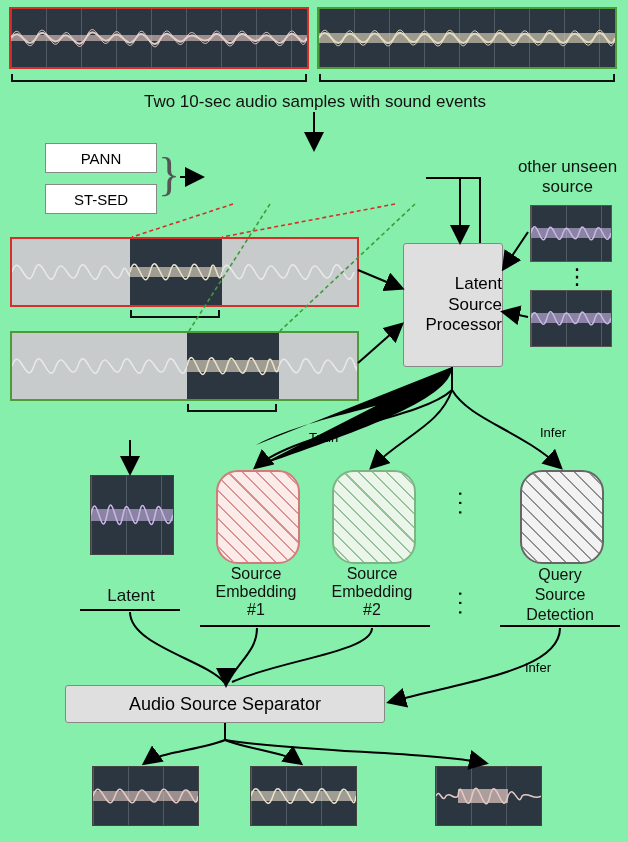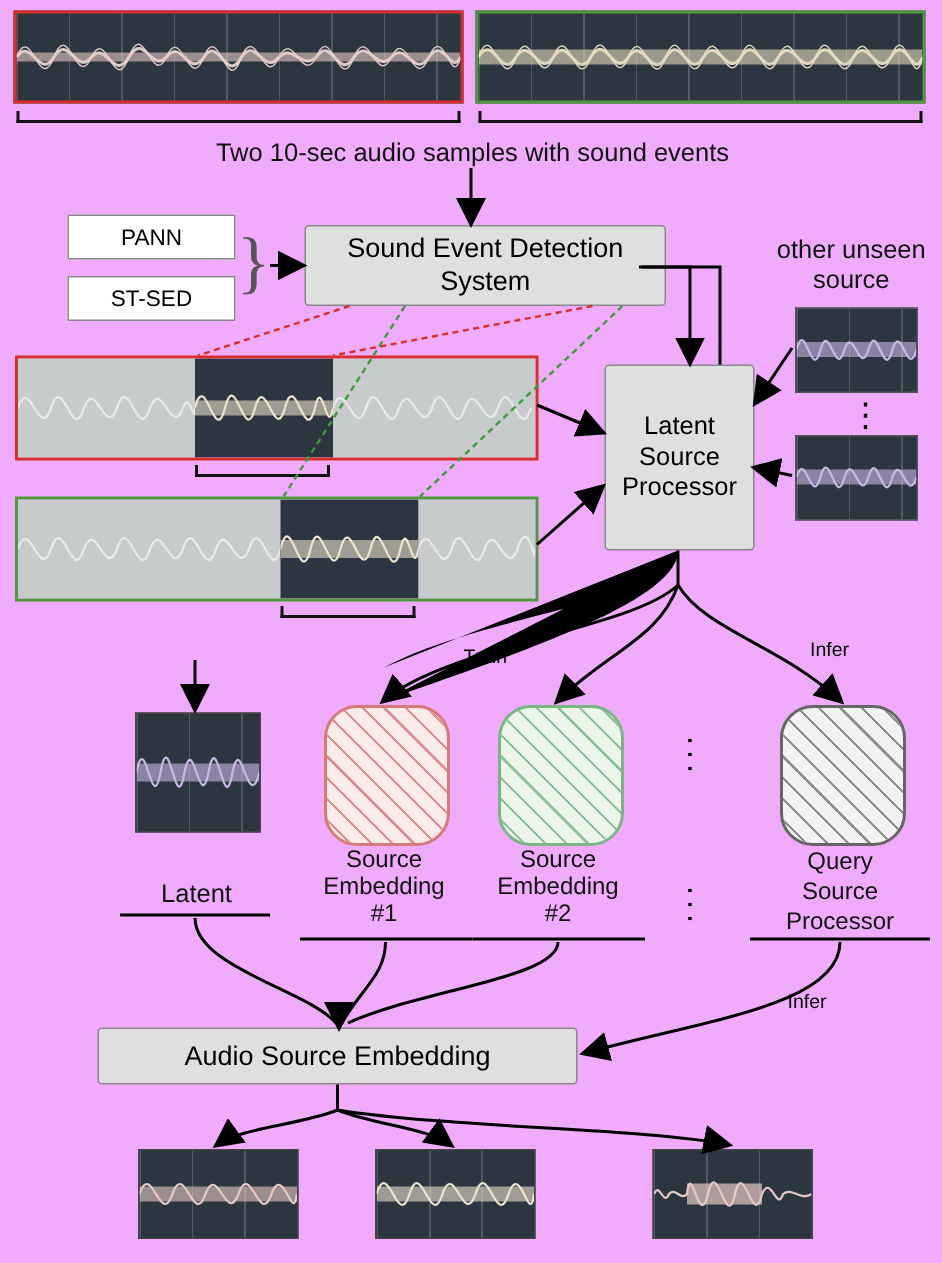--- a/index.html
+++ b/index.html
@@ -8,21 +8,21 @@
     --dk: #2b3640;
     --waveFill: #eee4d0;
     --wavePink: #e6c9c5;
     --red: #d82e2a;
     --green: #4e9b3a;
     --greenDark: #3e7b30;
     --purple: #b6a1e0;
     --black: #111;
   }
   html, body { margin:0; padding:0; background:#fff; font-family: "Segoe UI", Arial, sans-serif; }
-  .page { position:relative; width:var(--w); height:var(--h); background:#f0abfc; overflow:hidden; }
+  .page { position:relative; width:var(--w); height:var(--h); background:#86efac; overflow:hidden; }
 
   
   .wave {
     position:absolute;
     background-color: var(--dk);
     overflow:hidden;
   }
   .wave::before {
     content:"";
     position:absolute; inset:0;
@@ -155,21 +155,20 @@
 <div class="ibar" style="left:11px; top:80px; width:296px;"></div>
 <div class="ibar" style="left:319px; top:80px; width:296px;"></div>
 
 <div class="txt txtC" style="left:125px; top:92px; width:380px; font-size:17px;">Two 10-sec audio samples with sound events</div>
 
 
 <div class="lilbox" style="left:45px; top:143px; width:110px; height:28px; font-size:15px;">PANN</div>
 <div class="lilbox" style="left:45px; top:184px; width:110px; height:28px; font-size:15px;">ST-SED</div>
 <div class="brace" style="left:158px; top:148px;">}</div>
 
-<div class="box" style="left:203px; top:150px; width:223px; height:52px; font-size:18px; padding:0 8px;">Sound Event Detection System</div>
 
 
 <div class="txt" style="left:505px; top:157px; font-size:17px; text-align:center; width:125px; white-space:pre-line;">other unseen
 source</div>
 
 <div class="wave" style="left:530px; top:205px; width:80px; height:55px; border:1px solid #555;">
   <svg class="wiggle" viewBox="0 0 80 55" preserveAspectRatio="none">
     <path d="M0 27 C 6 5, 10 50, 16 27 C 22 7, 26 48, 32 27 C 38 10, 42 46, 48 27 C 54 6, 58 50, 64 27 C 70 8, 74 48, 80 27" stroke="#c9b8e6" stroke-width="1.5" fill="none"></path>
     <rect x="0" y="22" width="80" height="10" fill="#c9b8e6" opacity="0.6"></rect>
   </svg>
@@ -222,21 +221,21 @@
   <div class="fadeR" style="left:267px; right:0;">
     <svg class="wiggle" viewBox="0 0 78 66" preserveAspectRatio="none">
       <path d="M0 33 C 8 10, 14 56, 22 33 C 30 8, 36 58, 44 33 C 52 12, 58 54, 66 33 C 74 8, 78 50, 78 33" stroke="#e9e9e9" stroke-width="1.5" fill="none"></path>
     </svg>
   </div>
 </div>
 <div class="ibar" style="left:187px; top:410px; width:90px;"></div>
 
 
 
-<div class="box" style="left:403px; top:243px; width:98px; height:122px; font-size:17px;">Latent
+<div class="box" style="left:403px; top:243px; width:98px; height:122px; font-size:17px;text-align:right;">Latent
 Source
 Processor</div>
 
 
 <div class="wave" style="left:90px; top:475px; width:82px; height:78px; border:1px solid #444;">
   <svg class="wiggle" viewBox="0 0 82 78" preserveAspectRatio="none">
     <path d="M0 39 C 6 8, 10 70, 16 39 C 22 5, 26 72, 32 39 C 38 10, 42 68, 48 39 C 54 6, 58 72, 64 39 C 70 10, 74 68, 82 39" stroke="#c9b8e6" stroke-width="1.5" fill="none"></path>
     <rect x="0" y="33" width="82" height="12" fill="#c9b8e6" opacity="0.6"></rect>
   </svg>
 </div>
@@ -248,34 +247,34 @@
 <div class="embed black" style="left:520px; top:470px;"></div>
 
 <div class="txt txtC" style="left:196px; top:565px; width:120px; font-size:16px; white-space:pre-line;">Source
 Embedding
 #1</div>
 <div class="txt txtC" style="left:312px; top:565px; width:120px; font-size:16px; white-space:pre-line;">Source
 Embedding
 #2</div>
 <div class="txt txtC" style="left:500px; top:565px; width:120px; font-size:16px; line-height:1.25; white-space:pre-line;">Query
 Source
-Processor</div>
+Detection</div>
 
 
 <div class="dots" style="left:448px; top:490px; writing-mode:vertical-rl;">···</div>
 <div class="dots" style="left:448px; top:590px; writing-mode:vertical-rl;">···</div>
 
 
 <div class="underline" style="left:80px; top:609px; width:100px;"></div>
 <div class="underline" style="left:200px; top:625px; width:115px;"></div>
 <div class="underline" style="left:315px; top:625px; width:115px;"></div>
 <div class="underline" style="left:500px; top:625px; width:120px;"></div>
 
 
-<div class="sep" style="left:65px; top:685px; width:318px; height:36px; font-size:18px;">Audio Source Embedding</div>
+<div class="sep" style="left:65px; top:685px; width:318px; height:36px; font-size:18px;">Audio Source Separator</div>
 
 
 <div class="wave" style="left:92px; top:766px; width:105px; height:58px; border:1px solid #444;">
   <svg class="wiggle" viewBox="0 0 105 58" preserveAspectRatio="none">
     <path d="M0 29 C 8 6, 14 52, 22 29 C 30 6, 36 52, 44 29 C 52 8, 58 50, 66 29 C 74 6, 80 52, 88 29 C 96 8, 102 50, 105 29" stroke="#e6c9c5" stroke-width="1.5" fill="none"></path>
     <rect x="0" y="24" width="105" height="10" fill="#e6c9c5" opacity="0.6"></rect>
   </svg>
 </div>
 <div class="wave" style="left:250px; top:766px; width:105px; height:58px; border:1px solid #444;">
   <svg class="wiggle" viewBox="0 0 105 58" preserveAspectRatio="none">

